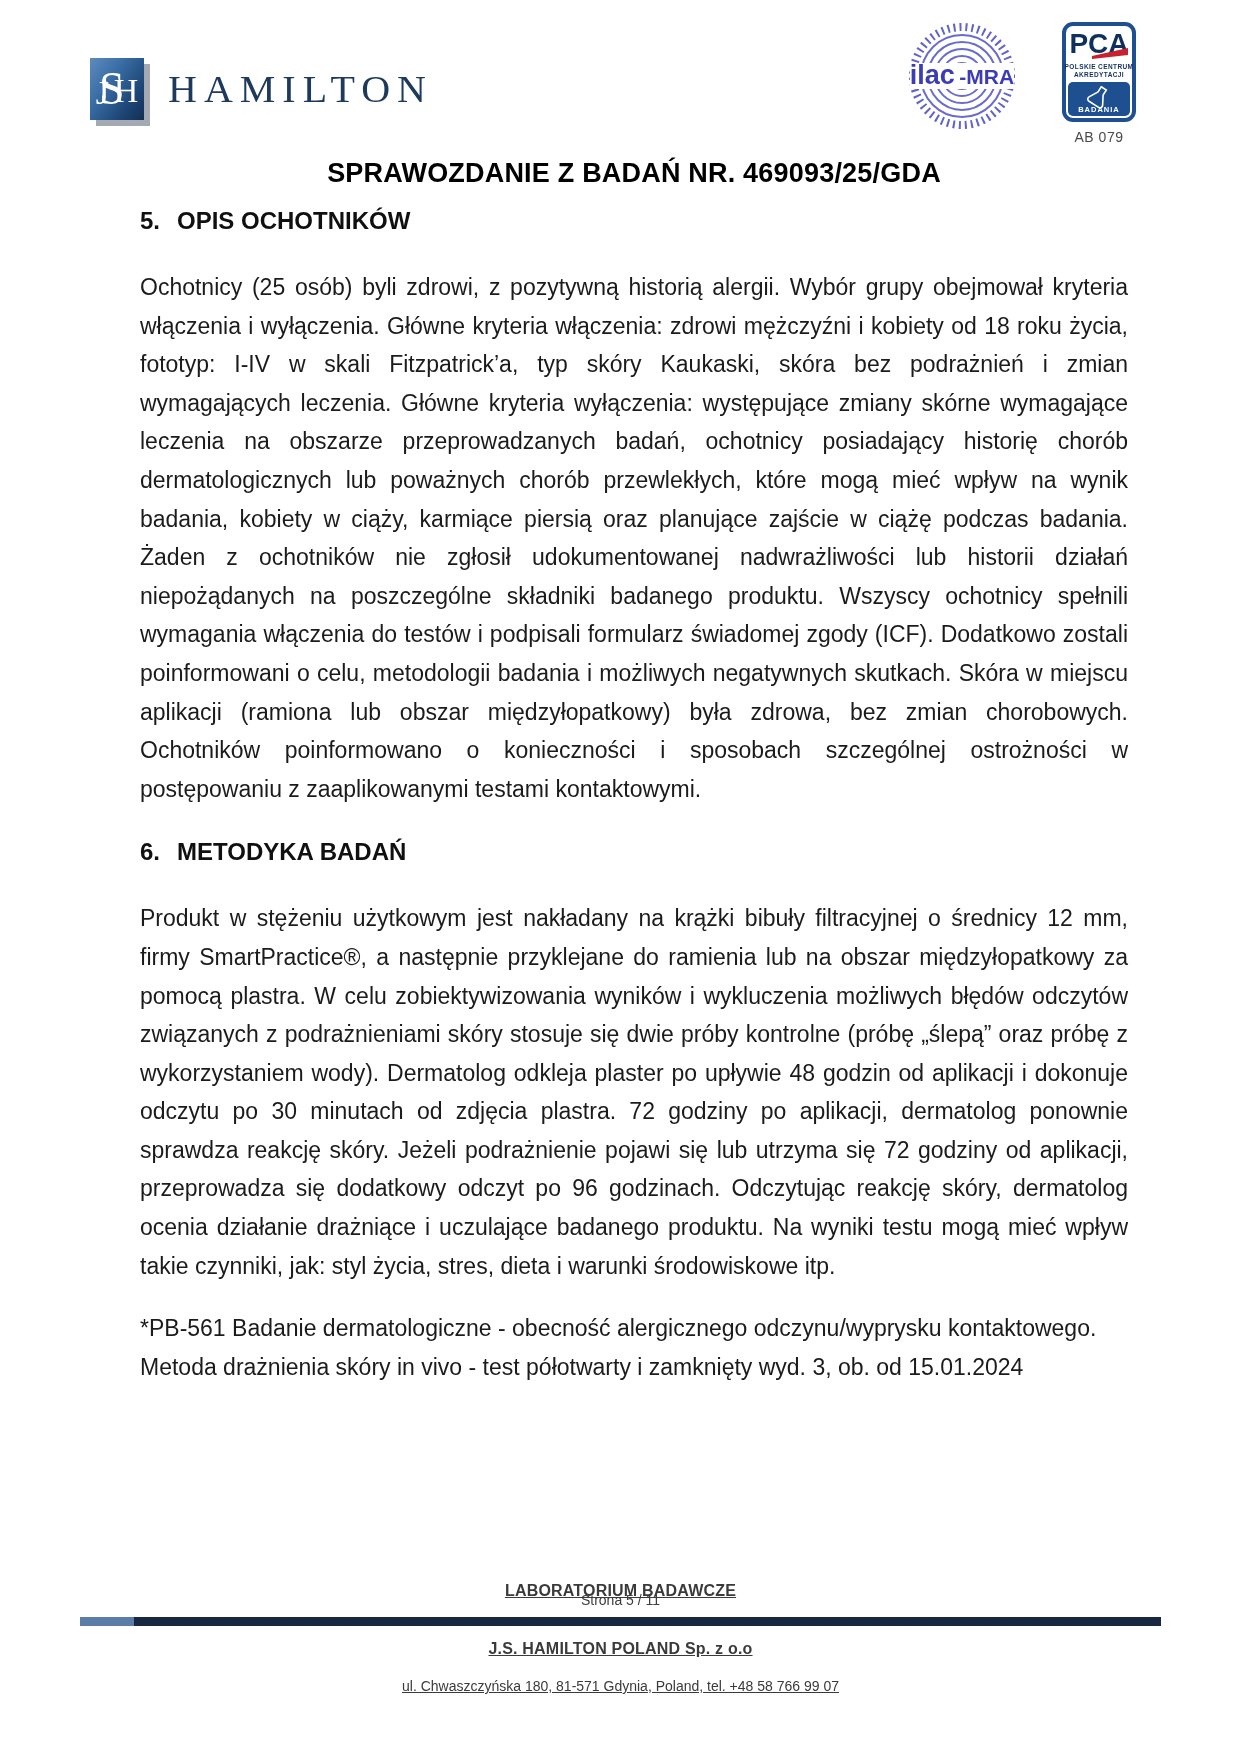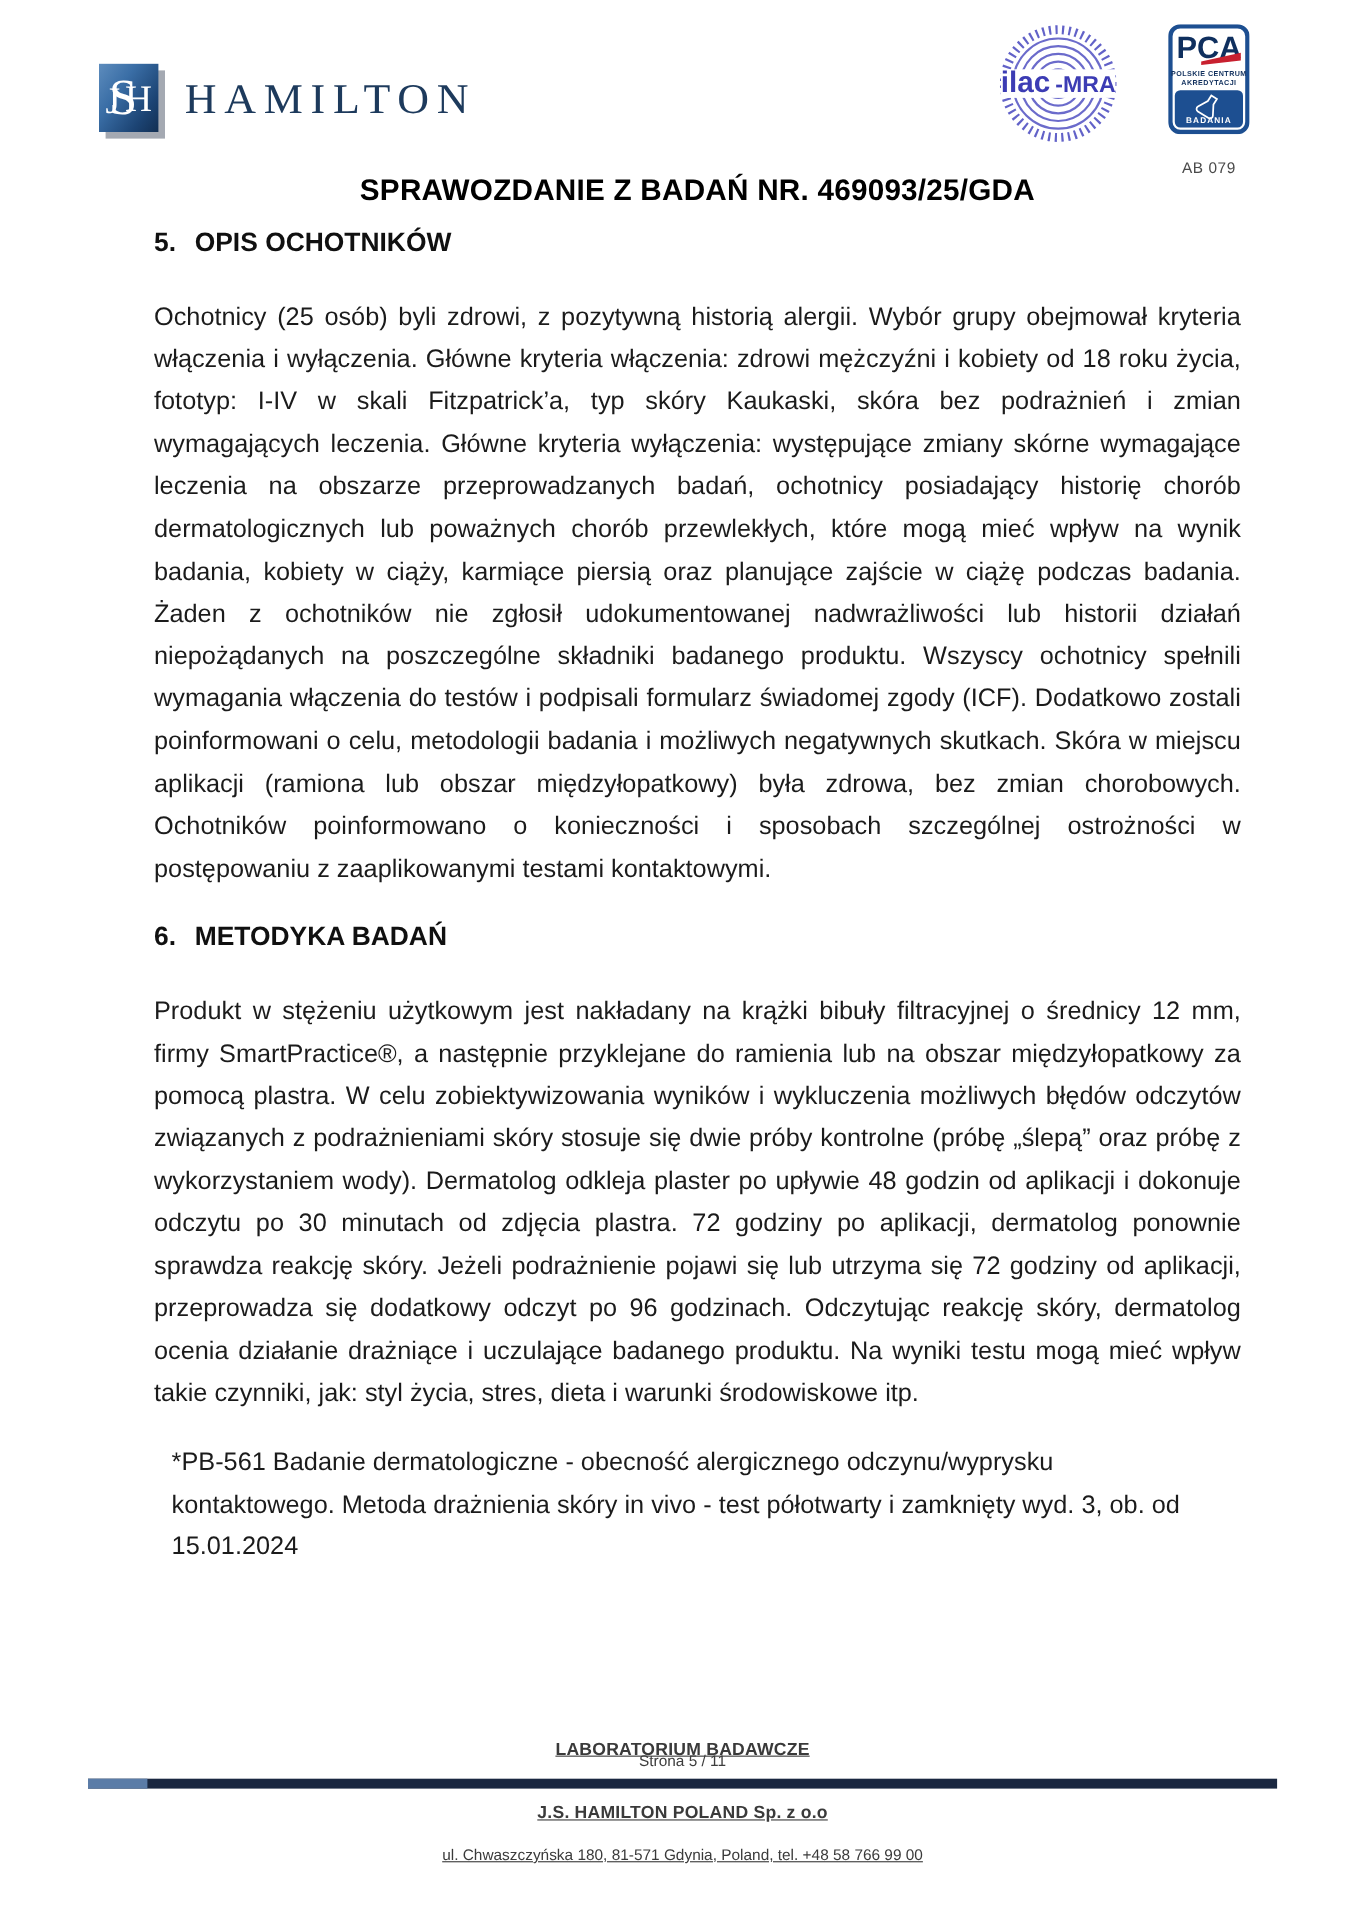--- a/index.html
+++ b/index.html
@@ -25,41 +25,41 @@
   .jsh-s{font-size:46px;z-index:2;}
   .jsh-h{font-size:34px;margin-left:-11px;transform:translateY(2px);}
   .wordmark{
     margin-left:24px;
     font-family:"Liberation Serif", serif;
     font-size:40px;letter-spacing:7px;color:#1d3a5c;
     transform:scaleY(.96);
   }
   .accred-ilac{position:absolute;left:906px;top:20px;}
   .accred-pca{position:absolute;left:1030px;top:22px;width:74px;text-align:center;padding-left:32px;}
-  .pca-number{margin-top:17px;font-size:14px;color:#4a4a4a;letter-spacing:.5px;}
+  .pca-number{margin-top:3px;font-size:14px;color:#4a4a4a;letter-spacing:.5px;}
   
   .content{position:absolute;left:140px;top:158px;width:988px;}
   .title{
     margin:0;text-align:center;
     font-size:27px;font-weight:bold;color:#000;
     letter-spacing:.2px;white-space:nowrap;
   }
   .sec-heading{
     display:flex;gap:17px;align-items:baseline;
     font-size:24px;font-weight:bold;color:#101010;
   }
   .sec-heading.first{margin-top:18px;}
   .sec-heading.second{margin-top:30px;}
   .body-text{
     margin:0;margin-top:33px;
     font-size:23px;line-height:38.6px;
     text-align:justify;color:#1b1b1b;
   }
   .footnote{
-    margin:16px;margin-top:24px;
+    margin:0;margin-top:24px;
     font-size:23px;line-height:38.6px;
     text-align:left;color:#1b1b1b;
   }
   
   .page-num{position:absolute;top:1592px;left:0;width:100%;text-align:center;
     font-size:14px;color:#3d3d3d;}
   .footer-bar{position:absolute;top:1617px;left:80px;width:1081px;height:9px;
     background:#1a2740;display:flex;}
   .footer-bar-light{width:54px;height:100%;background:#5b7ca7;}
   .footer-line{position:absolute;left:0;width:100%;text-align:center;color:#3a3a3a;text-decoration:underline;}
@@ -133,16 +133,16 @@
     <p class="footnote">*PB-561 Badanie dermatologiczne - obecność alergicznego odczynu/wyprysku kontaktowego. Metoda drażnienia skóry in vivo - test półotwarty i zamknięty wyd. 3, ob. od 15.01.2024</p>
   </main>
 
   <footer>
     <div class="page-num">Strona 5 / 11</div>
     <div class="footer-bar">
       <div class="footer-bar-light"></div>
     </div>
     <div class="footer-line footer-company">J.S. HAMILTON POLAND Sp. z o.o</div>
     <div class="footer-line footer-lab">LABORATORIUM BADAWCZE</div>
-    <div class="footer-line footer-addr">ul. Chwaszczyńska 180, 81-571 Gdynia, Poland, tel. +48 58 766 99 00</div>
+    <div class="footer-line footer-addr">ul. Chwaszczyńska 180, 81-571 Gdynia, Poland, tel. +48 58 766 99 07</div>
   </footer>
 
 </div>
 
 </body></html>

